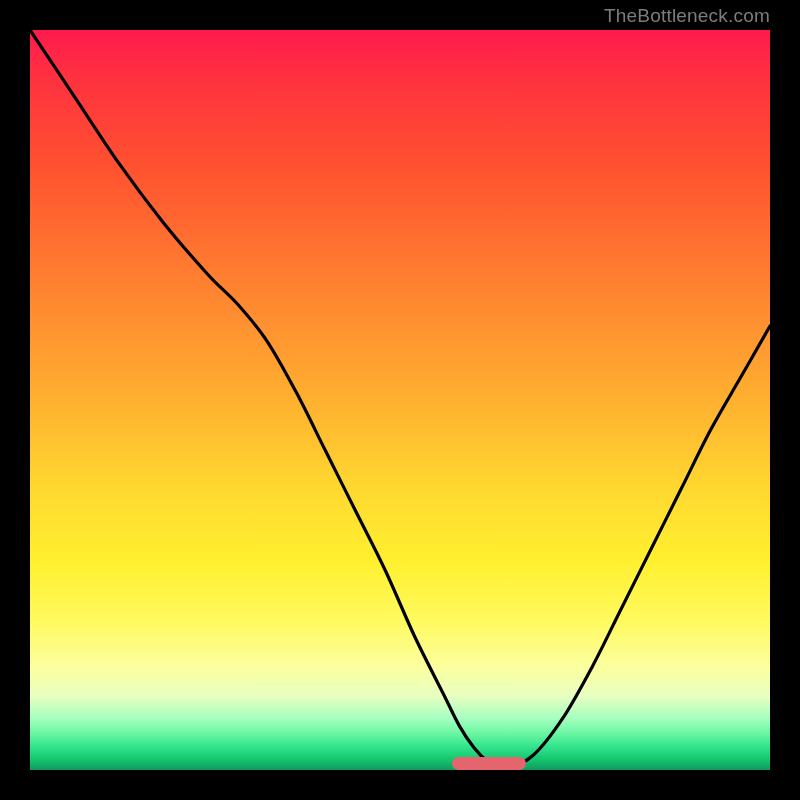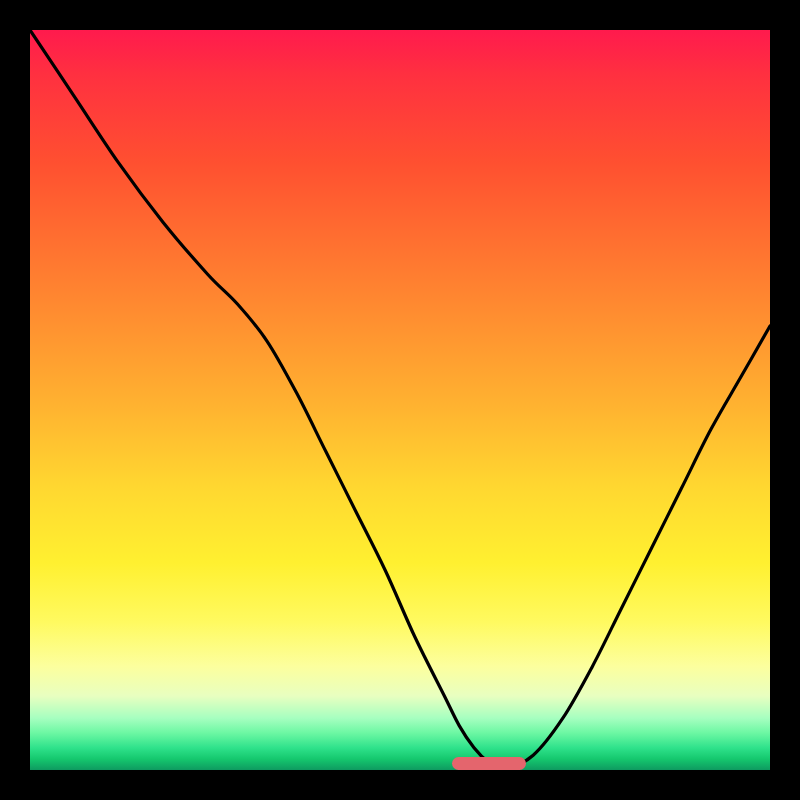--- a/index.html
+++ b/index.html
@@ -71,13 +71,14 @@
 <body>
 
 <div class="frame">
   <div class="plot-area">
     <div class="gradient"></div>
     <svg class="curve" viewBox="0 0 740 740" preserveAspectRatio="none">
       <path id="curve-path" fill="none" stroke="#000" stroke-width="3.2" stroke-linecap="round" stroke-linejoin="round" d="M 0.0 0.0 C 7.4 11.1, 29.6 44.4, 44.4 66.6 C 59.2 88.8, 74.0 112.2, 88.8 133.2 C 103.6 154.2, 118.4 173.9, 133.2 192.4 C 148.0 210.9, 165.3 230.6, 177.6 244.2 C 189.9 257.8, 197.3 262.7, 207.2 273.8 C 217.1 284.9, 226.9 296.0, 236.8 310.8 C 246.7 325.6, 256.5 344.1, 266.4 362.6 C 276.3 381.1, 286.1 402.1, 296.0 421.8 C 305.9 441.5, 315.7 461.3, 325.6 481.0 C 335.5 500.7, 345.3 519.2, 355.2 540.2 C 365.1 561.2, 374.9 585.8, 384.8 606.8 C 394.7 627.8, 407.0 651.2, 414.4 666.0 C 421.8 680.8, 424.3 687.0, 429.2 695.6 C 434.1 704.2, 439.1 711.6, 444.0 717.8 C 448.9 724.0, 453.9 728.9, 458.8 732.6 C 463.7 736.3, 466.2 741.2, 473.6 740.0 C 481.0 738.8, 493.3 733.8, 503.2 725.2 C 513.1 716.6, 522.9 703.0, 532.8 688.2 C 542.7 673.4, 552.5 654.9, 562.4 636.4 C 572.3 617.9, 582.1 596.9, 592.0 577.2 C 601.9 557.5, 611.7 537.7, 621.6 518.0 C 631.5 498.3, 641.3 478.5, 651.2 458.8 C 661.1 439.1, 670.9 418.1, 680.8 399.6 C 690.7 381.1, 700.5 365.1, 710.4 347.8 C 720.3 330.5, 735.1 304.6, 740.0 296.0"></path>
     </svg>
     <div id="opt-marker" class="marker" style="left: 421.8px; width: 74px; background: rgb(228, 101, 109);"></div>
   </div>
+  <div class="watermark">TheBottleneck.com</div>
 </div>
 
 </body></html>

